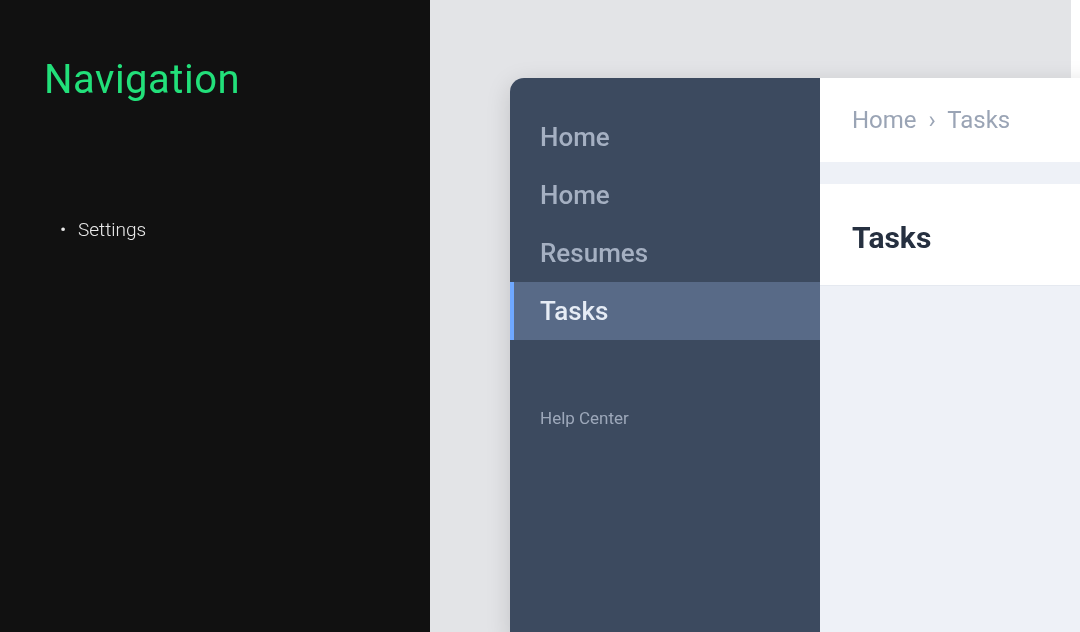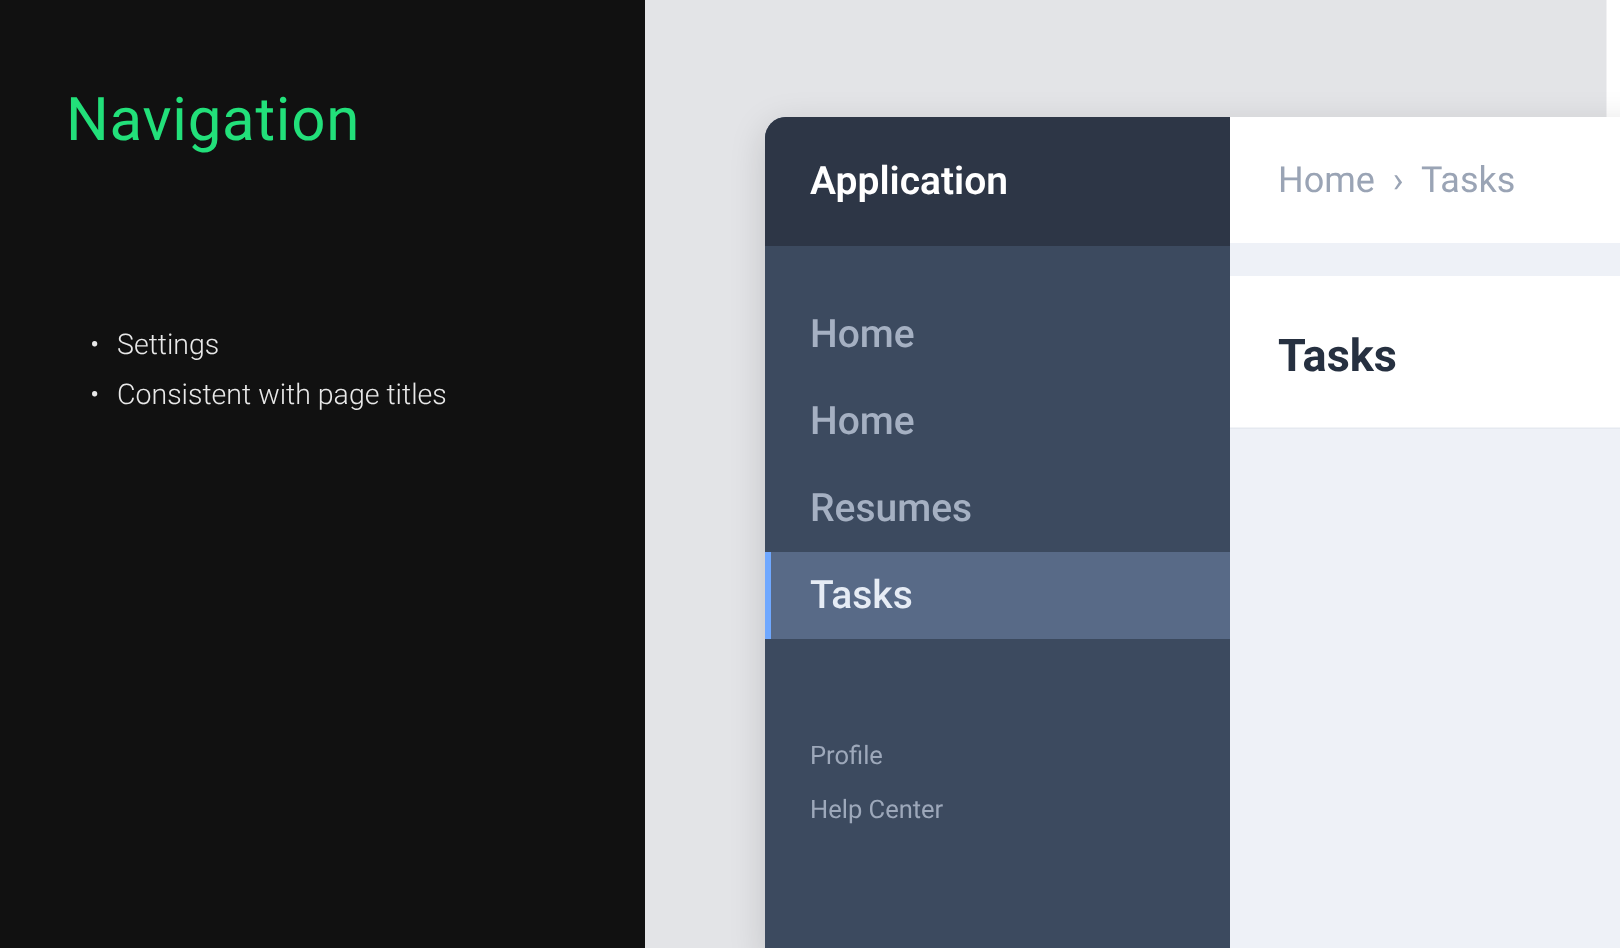--- a/index.html
+++ b/index.html
@@ -38,37 +38,34 @@
 </style>
 </head>
 <body>
 
 <div class="root">
 
   <div class="left-panel">
     <h1 class="left-title">Navigation</h1>
     <ul class="left-list">
       <li>Settings</li>
-      <li>Consistent with page titles</li>
     </ul>
   </div>
 
   <div class="right-area">
     <div class="appwin">
 
       <aside class="sidebar">
-        <div class="sidebar-header">Application</div>
         <nav class="sidebar-main">
           <div class="sidebar-item">Home</div>
           <div class="sidebar-item">Home</div>
           <div class="sidebar-item">Resumes</div>
           <div class="sidebar-item active">Tasks</div>
         </nav>
         <div class="sidebar-secondary">
-          <div class="sidebar-sec-item">Profile</div>
           <div class="sidebar-sec-item">Help Center</div>
         </div>
       </aside>
 
       <section class="maincol">
         <div class="breadcrumb">
           <span>Home</span>
           <span class="sep">›</span>
           <span>Tasks</span>
         </div>

